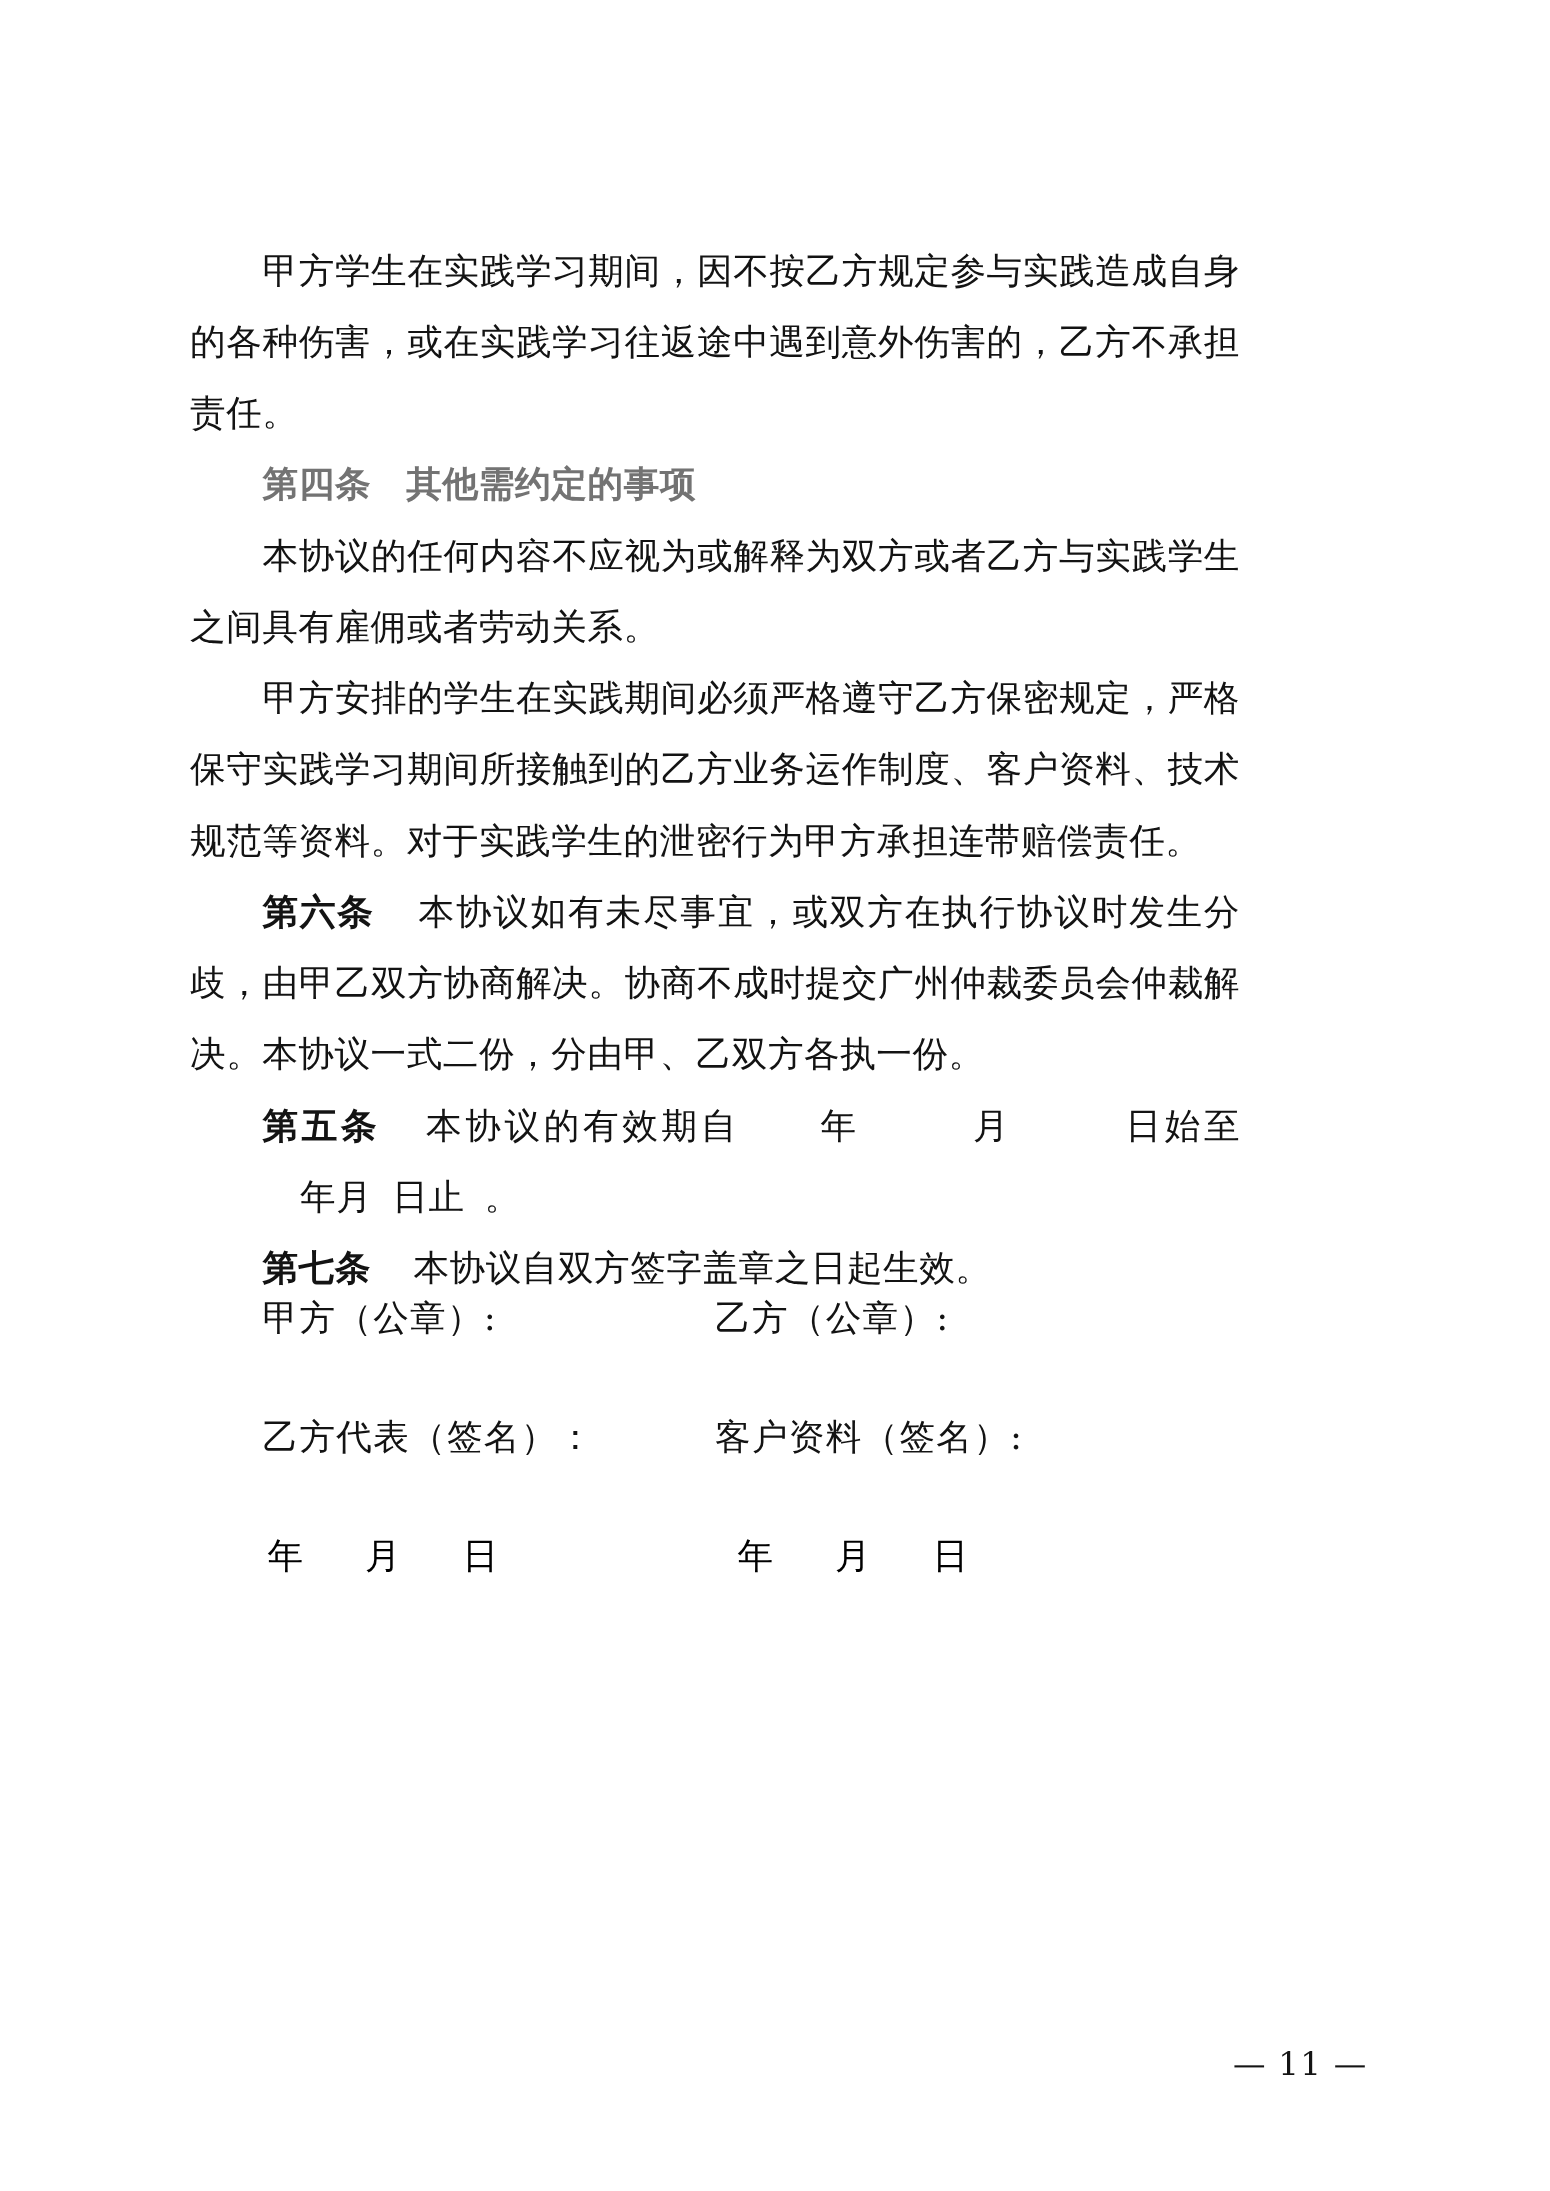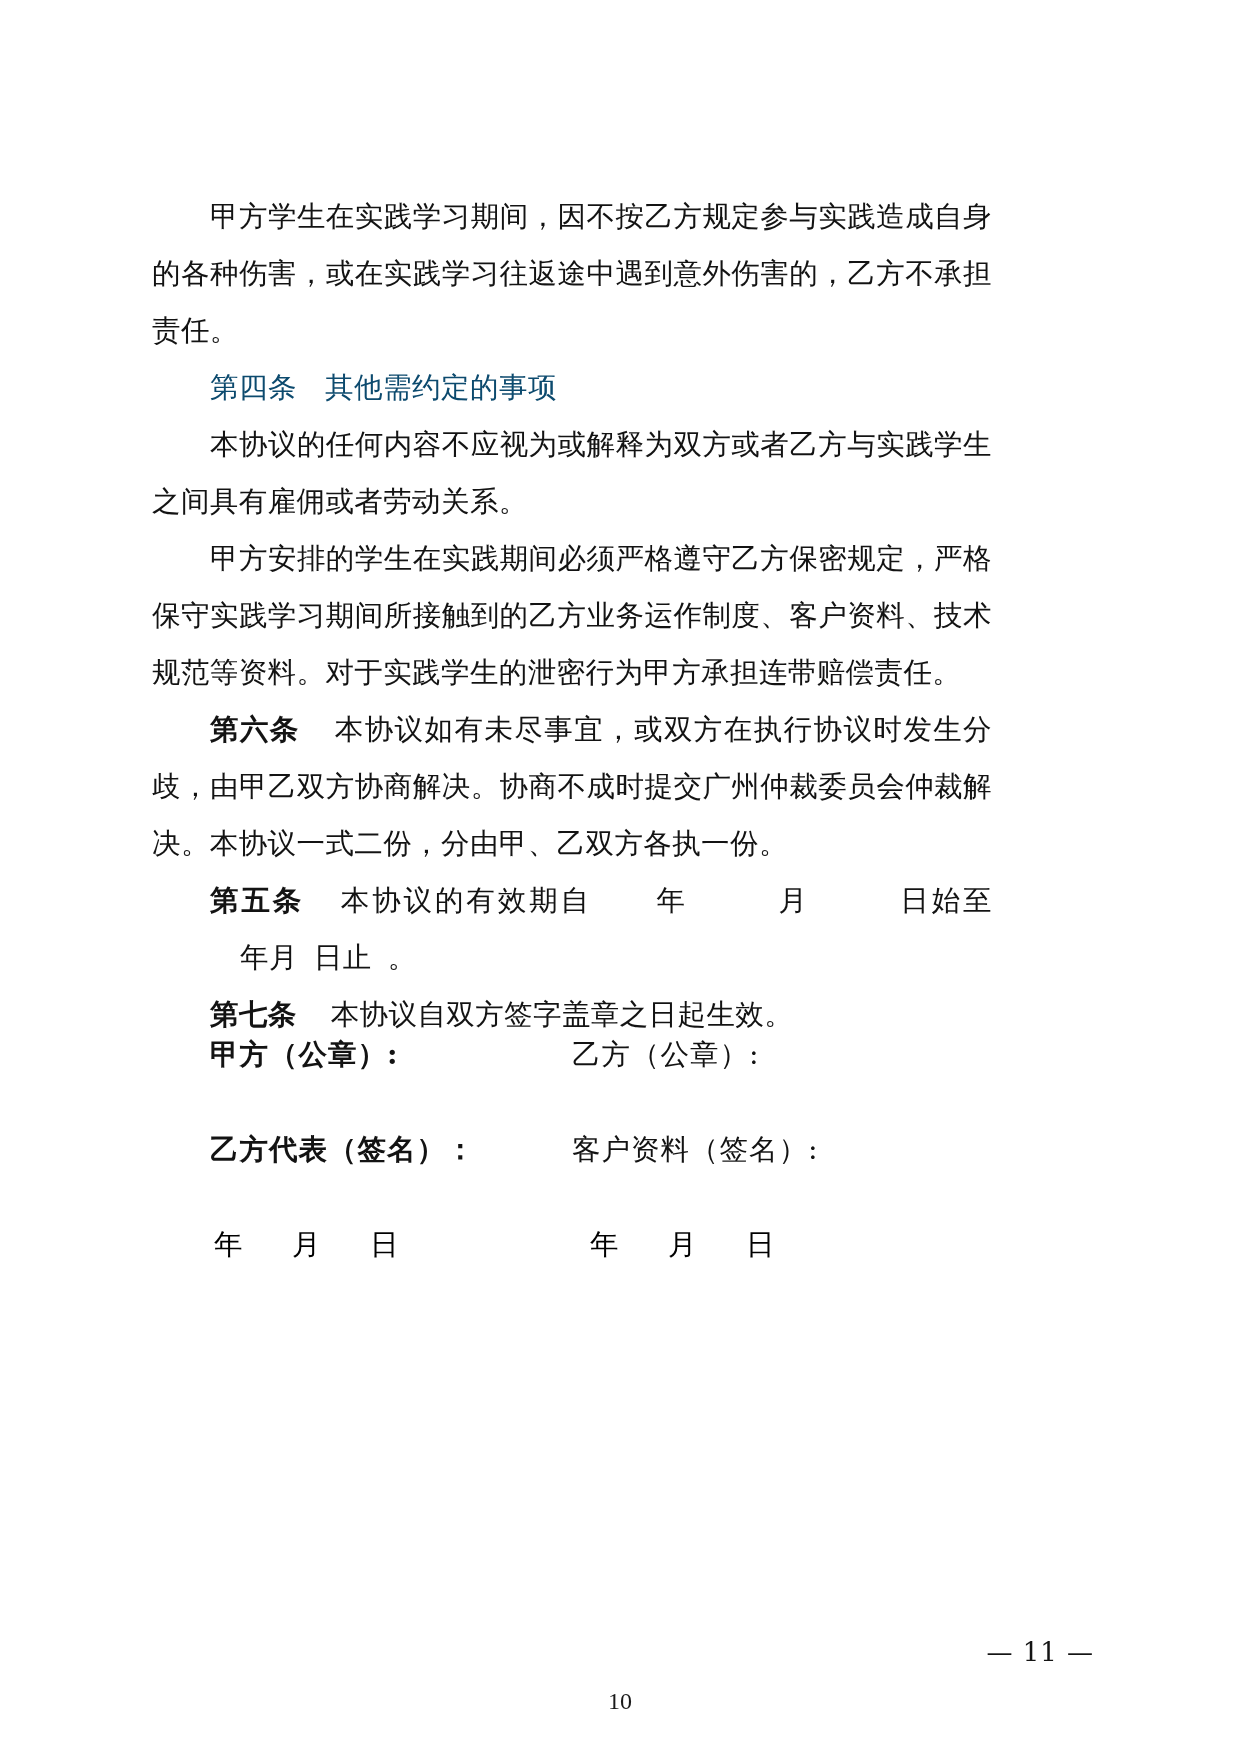--- a/index.html
+++ b/index.html
@@ -32,24 +32,24 @@
     text-justify: inter-character;
     color: #131313;
   }
   p.indent {
     text-indent: 58px;
   }
   .heading {
     margin: 0;
     font-size: 28.5px;
     line-height: 57px;
-    font-weight: normal;
+    font-weight: bold;
     text-indent: 58px;
     letter-spacing: 0.5px;
-    color: #0c4a6e;
+    color: #737373;
   }
   .heading .gap {
     display: inline-block;
     width: 28px;
   }
   .clause-label {
     font-weight: bold;
   }
   .sp-s { display: inline-block; width: 16px; }
   .sp-m { display: inline-block; width: 34px; }
@@ -67,21 +67,20 @@
     font-size: 28.5px;
     line-height: 57px;
     margin-bottom: 38px;
     color: #131313;
   }
   .sign-col-a {
     width: 420px;
     padding-left: 58px;
     box-sizing: border-box;
     letter-spacing: 1px;
-    font-weight: bold;
   }
   .sign-col-b {
     letter-spacing: 1px;
   }
   .date-row {
     display: flex;
     font-size: 28.5px;
     line-height: 57px;
     color: #000000;
   }
@@ -159,15 +158,14 @@
       <div class="date-col-a">
         <span>年</span><span>月</span><span>日</span>
       </div>
       <div class="date-col-b">
         <span>年</span><span>月</span><span>日</span>
       </div>
     </div>
   </div>
 
   <div class="footer-right">— 11 —</div>
-  <div class="footer-center">10</div>
 
 </div>
 
 </body></html>

